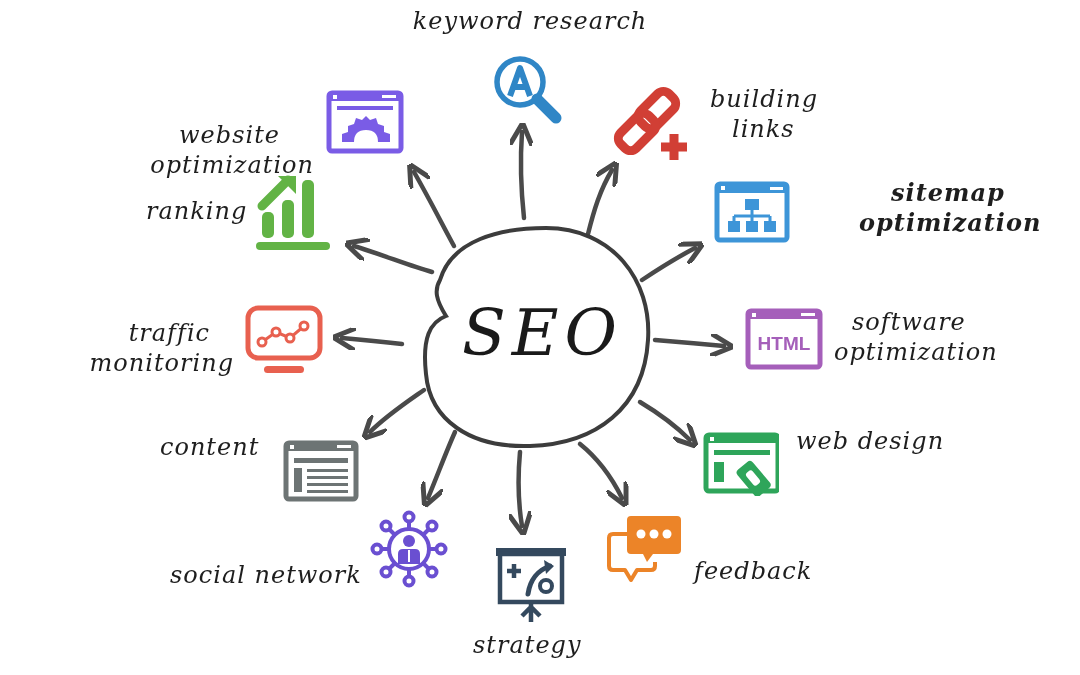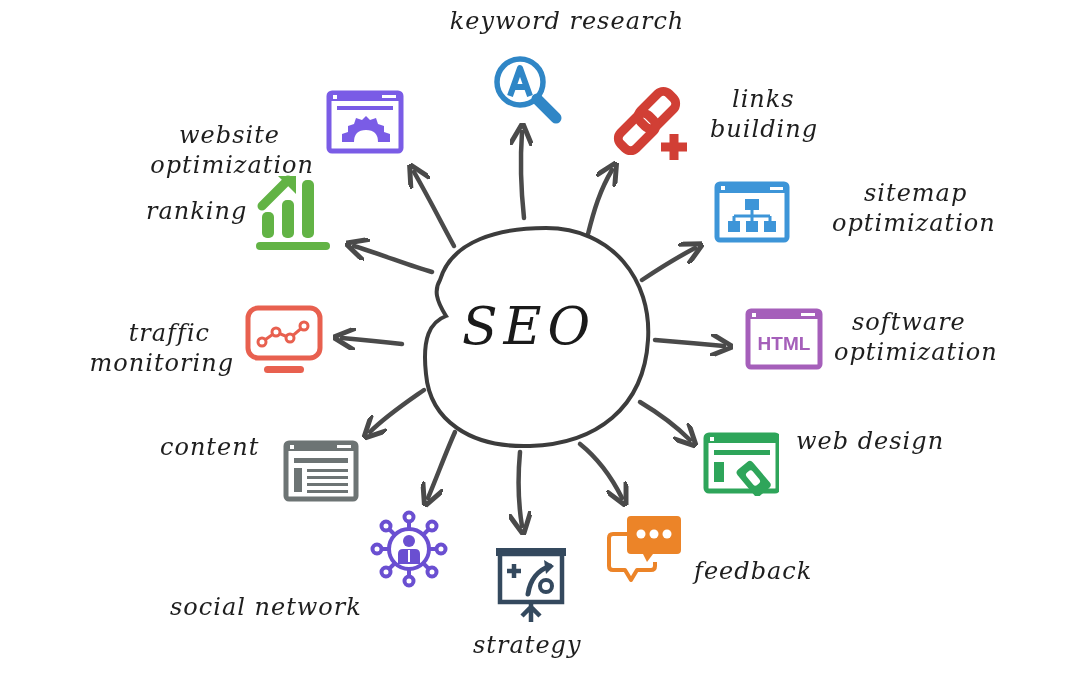--- a/index.html
+++ b/index.html
@@ -19,21 +19,21 @@
   }
   .label.right { text-align: right; }
   .label.center { text-align: center; }
   .label span { display: block; }
   .icon { position: absolute; }
   .icon svg { display: block; }
   .center-text {
     position: absolute;
     font-family: "DejaVu Serif", serif;
     font-style: italic;
-    font-size: 52px;
+    font-size: 64px;
     color: #1a1a1a;
     letter-spacing: 6px;
   }
 </style>
 </head>
 <body>
 
 <div class="stage">
 
   <svg class="connectors" viewBox="0 0 1080 675">
@@ -67,59 +67,59 @@
       <path d="M432,272 C410,266 386,256 354,246" marker-end="url(#ah)"></path>
 
       <path d="M454,246 C442,224 430,200 414,172" marker-end="url(#ah)"></path>
     </g>
 
     <path d="M440,280 C452,240 500,228 546,228 C612,228 652,280 648,340 C644,408 596,444 530,446 C470,448 430,420 426,374 C422,338 430,322 446,316 C436,300 434,290 440,280 Z" fill="#ffffff" stroke="#3c3c3c" stroke-width="4"></path>
   </svg>
 
   <div class="center-text" style="left:462px; top:296px;">SEO</div>
 
-  <div class="label center" style="left:405px; top:6px; width:250px;margin-left:37px;">
+  <div class="label center" style="left:405px; top:6px; width:250px;">
     <span>keyword research</span>
   </div>
   <div class="icon" style="left:490px; top:54px;">
     <svg width="80" height="72" viewBox="0 0 80 72">
       <circle cx="30" cy="28" r="23" fill="none" stroke="#2f86c6" stroke-width="5.5"></circle>
       <path d="M20,42 L30,14 L40,42 M23.5,33 L36.5,33" fill="none" stroke="#2f86c6" stroke-width="6" stroke-linejoin="round"></path>
       <path d="M47,45 L66,64" stroke="#2f86c6" stroke-width="11" stroke-linecap="round"></path>
     </svg>
   </div>
 
   <div class="icon" style="left:612px; top:84px;">
     <svg width="84" height="80" viewBox="0 0 84 80">
       <g fill="none" stroke="#d13f35" stroke-width="9" stroke-linejoin="round">
         <rect x="34" y="6" width="22" height="40" rx="8" transform="rotate(45 45 26)"></rect>
         <rect x="14" y="28" width="22" height="40" rx="8" transform="rotate(45 25 48)"></rect>
       </g>
       <path d="M62,50 L62,76 M49,63 L75,63" stroke="#d13f35" stroke-width="9"></path>
     </svg>
   </div>
   <div class="label" style="left:710px; top:84px;">
+    <span>building</span>
     <span style="padding-left:22px;">links</span>
-    <span>building</span>
   </div>
 
   <div class="icon" style="left:714px; top:181px;">
     <svg width="76" height="62" viewBox="0 0 76 62">
       <rect x="3" y="3" width="70" height="56" rx="3" fill="none" stroke="#3d95d8" stroke-width="5"></rect>
       <rect x="3" y="3" width="70" height="9" fill="#3d95d8"></rect>
       <rect x="7" y="5" width="4" height="4" fill="#fff"></rect>
       <rect x="56" y="6" width="13" height="3" fill="#fff"></rect>
       <rect x="31" y="18" width="14" height="11" fill="#3d95d8"></rect>
       <path d="M38,29 L38,35 M20,35 L56,35 M20,35 L20,40 M38,35 L38,40 M56,35 L56,40" stroke="#3d95d8" stroke-width="3" fill="none"></path>
       <rect x="14" y="40" width="12" height="11" fill="#3d95d8"></rect>
       <rect x="32" y="40" width="12" height="11" fill="#3d95d8"></rect>
       <rect x="50" y="40" width="12" height="11" fill="#3d95d8"></rect>
     </svg>
   </div>
-  <div class="label" style="left:832px; top:178px;">
+  <div class="label" style="left:859px; top:178px;font-weight:bold;">
     <span style="padding-left:32px;">sitemap</span>
     <span>optimization</span>
   </div>
 
   <div class="icon" style="left:745px; top:308px;">
     <svg width="78" height="62" viewBox="0 0 78 62">
       <rect x="3" y="3" width="72" height="56" rx="3" fill="none" stroke="#a55fba" stroke-width="5"></rect>
       <rect x="3" y="3" width="72" height="8" fill="#a55fba"></rect>
       <rect x="7" y="5" width="4" height="4" fill="#fff"></rect>
       <rect x="56" y="5" width="14" height="3" fill="#fff"></rect>
@@ -189,21 +189,21 @@
         <circle cx="16" cy="16" r="4.5"></circle>
         <circle cx="62" cy="16" r="4.5"></circle>
         <circle cx="16" cy="62" r="4.5"></circle>
         <circle cx="62" cy="62" r="4.5"></circle>
       </g>
       <circle cx="39" cy="31" r="6" fill="#6a4fd1"></circle>
       <path d="M28,54 L28,44 Q28,39 33,39 L45,39 Q50,39 50,44 L50,54 Z" fill="#6a4fd1"></path>
       <path d="M39,40 L39,52" stroke="#fff" stroke-width="2"></path>
     </svg>
   </div>
-  <div class="label" style="left:170px; top:592px;text-align:center;">
+  <div class="label" style="left:170px; top:560px;text-align:center;">
     <span>social network</span>
   </div>
 
   <div class="icon" style="left:283px; top:440px;">
     <svg width="76" height="62" viewBox="0 0 76 62">
       <rect x="3" y="3" width="70" height="56" rx="3" fill="none" stroke="#6d7474" stroke-width="5"></rect>
       <rect x="3" y="3" width="70" height="8" fill="#6d7474"></rect>
       <rect x="7" y="5" width="4" height="4" fill="#fff"></rect>
       <rect x="54" y="5" width="14" height="3" fill="#fff"></rect>
       <rect x="11" y="18" width="54" height="5" fill="#6d7474"></rect>

